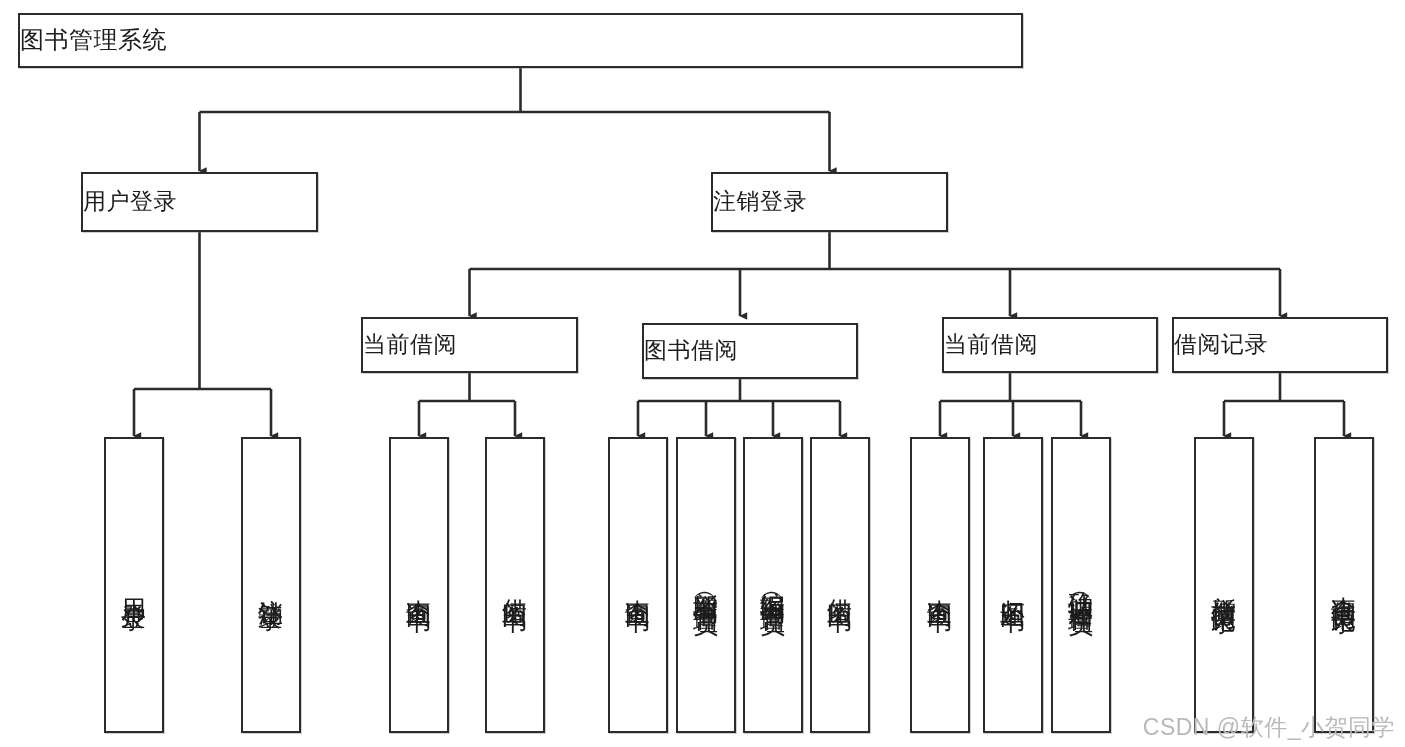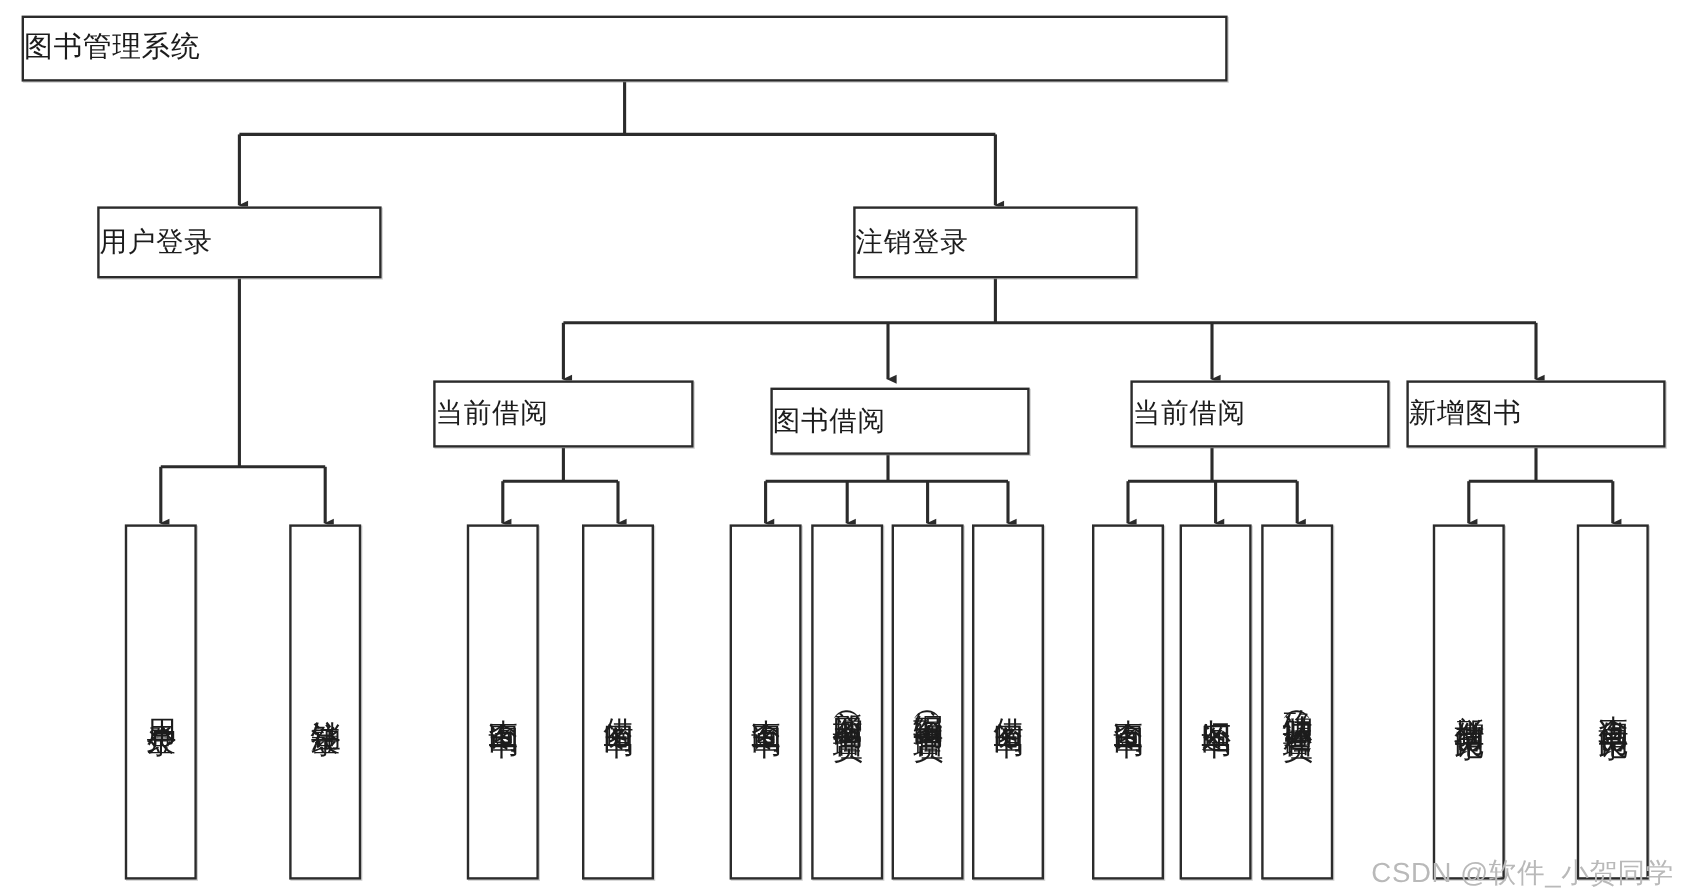--- a/index.html
+++ b/index.html
@@ -137,21 +137,21 @@
       <div class="node horiz" style="left: 361px; top: 317px; width: 217px; height: 56px;">
         <span class="node-label">当前借阅</span>
       </div>
       <div class="node horiz" style="left: 632px; top: 323px; width: 216px; height: 56px; margin-left: 10px;">
         <span class="node-label">图书借阅</span>
       </div>
       <div class="node horiz" style="left: 902px; top: 317px; width: 216px; height: 56px; margin-left: 40px;">
         <span class="node-label">当前借阅</span>
       </div>
       <div class="node horiz" style="left: 1172px; top: 317px; width: 216px; height: 56px;">
-        <span class="node-label">新增图书</span>
+        <span class="node-label">借阅记录</span>
       </div>
       <div class="node vert" style="left: 104px; top: 437px; width: 60px; height: 296px;">
         <span class="node-label">用户登录</span>
       </div>
       <div class="node vert" style="left: 241px; top: 437px; width: 60px; height: 296px;">
         <span class="node-label">注销登录</span>
       </div>
       <div class="node vert" style="left: 389px; top: 437px; width: 60px; height: 296px;">
         <span class="node-label">查询图书</span>
       </div>

